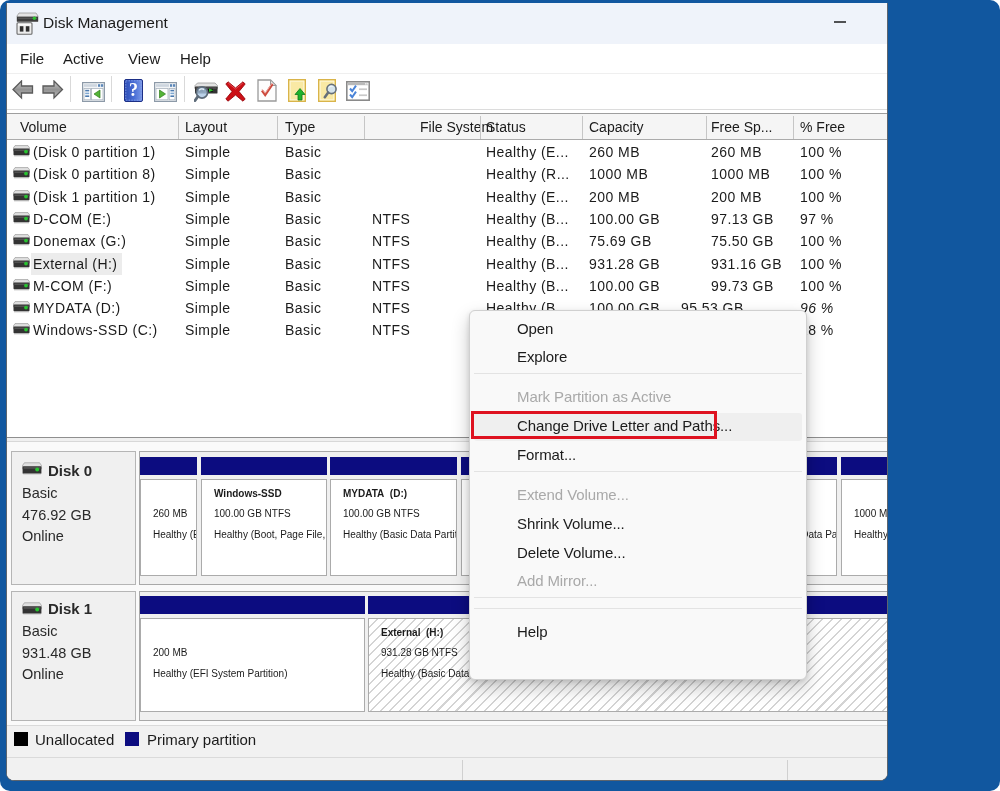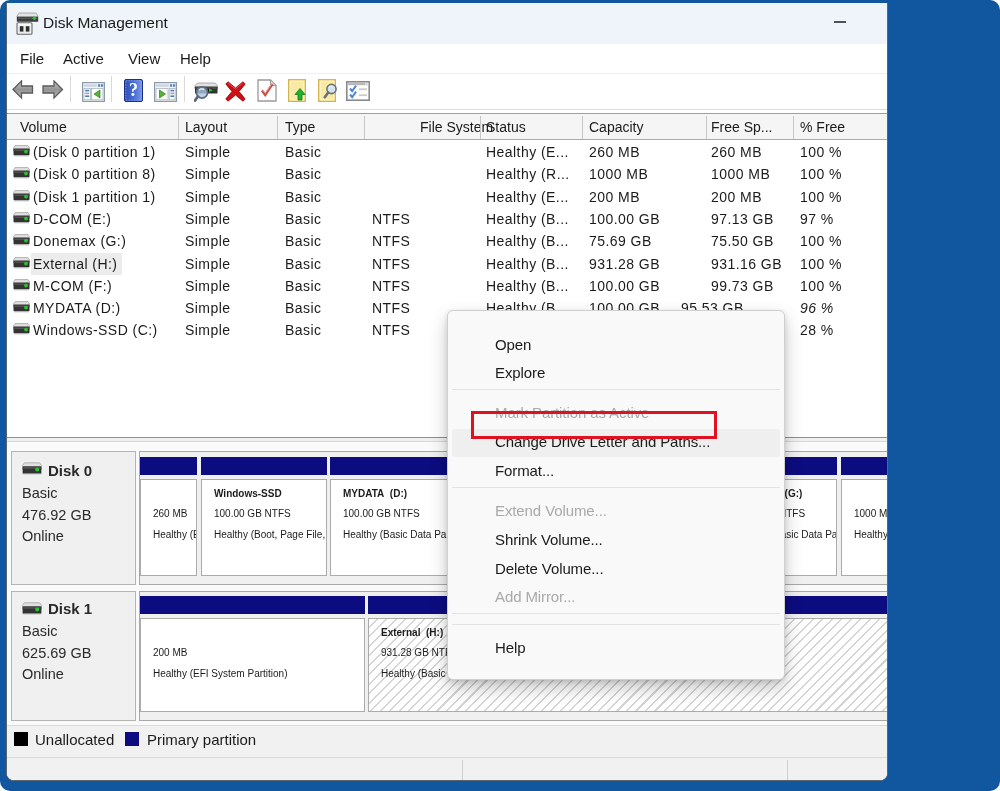--- a/index.html
+++ b/index.html
@@ -43,23 +43,23 @@
   .cell   { position:absolute; top:5px; bottom:8px; }
   #disk1 .cell { top:4px; }
   .cbar   { position:absolute; left:0; top:0; right:0; height:18px; background:#0c0c80; }
   .cbody  { position:absolute; left:0; top:22px; right:0; bottom:0; background:#fff; border:1px solid #ababab; overflow:hidden; }
   .cbody .tx { left:12px; font-size:10px; }
   .hatch  { background-image:repeating-linear-gradient(135deg,#fff 0px,#fff 5.2px,#d4d4d4 5.2px,#d4d4d4 6.7px); }
 
   .legend { position:absolute; left:0; top:722px; width:984px; height:32px; background:#f1f1f1; border-top:1px solid #dadada; }
   .status { position:absolute; left:0; top:754px; width:984px; height:24px; background:#f1f1f1; border-top:1px solid #dadada; }
 
-  .menu { position:absolute; left:447px; top:310px; width:338px; height:370px; background:#f9f9f9;
+  .menu { position:absolute; left:469px; top:310px; width:338px; height:370px; background:#f9f9f9;
           border:1px solid #d0d0d0; border-radius:6px; box-shadow:0 8px 18px rgba(0,0,0,0.22), 0 2px 5px rgba(0,0,0,0.12);
-          padding-top:20px; z-index:50; }
+          padding-top:4px; z-index:50; }
   .mi { position:relative; height:28.7px; font-size:15px; color:#1b1b1b; }
   .mi span { position:absolute; left:47px; top:4.5px; white-space:nowrap; letter-spacing:-0.1px; }
   .mi.dis { color:#a9a9a9; }
   .msep { height:1px; background:#e3e3e3; margin:1px 4px 9.6px 4px; }
   .mhl { position:absolute; left:4px; right:4px; top:0; bottom:0; background:#efefef; border-radius:3px; }
   .redbox { position:absolute; left:471px; top:411px; width:246px; height:28px; border:3.2px solid #de1220; z-index:60; }
 </style>
 </head>
 <body>
 <div id="root">
@@ -441,21 +441,21 @@
     <div class="dlabel" style="top:588px; height:130px;">
       <svg class="abs" style="left:10px; top:10px;" width="20" height="13" viewBox="0 0 20 13">
         <path d="M2.4 0.8 H17.6 L19.4 3.4 V7 H0.6 V3.4 Z" fill="#e0e0e0" stroke="#9a9a9a" stroke-width="0.7"></path>
         <rect x="0.6" y="4.2" width="18.8" height="7.6" rx="0.9" fill="#333"></rect>
         <rect x="1.6" y="5.3" width="16.8" height="1.3" fill="#5a5a5a"></rect>
         <rect x="1.2" y="11.6" width="17.6" height="1" fill="#c9c9c9"></rect>
         <circle cx="15.2" cy="7.6" r="2" fill="#27c32f"></circle>
       </svg>
       <div class="tx" style="left:36px; top:8px; font-weight:bold; font-size:15px;">Disk 1</div>
       <div class="tx" style="left:10px; top:31px;">Basic</div>
-      <div class="tx" style="left:10px; top:52.5px;">625.69 GB</div>
+      <div class="tx" style="left:10px; top:52.5px;">931.48 GB</div>
       <div class="tx" style="left:10px; top:74px;">Online</div>
     </div>
     <div class="darea" style="left:132px; top:588px; width:826px; height:130px;" id="disk1">
         <div class="cell" style="left:0px;width:225px;">
     <div class="cbar"></div>
     <div class="cbody">
       <div class="tx" style="top:7.5px; font-weight:bold;"></div>
       <div class="tx" style="top:28px;">200 MB</div>
       <div class="tx" style="top:48.5px;">Healthy (EFI System Partition)</div>
     </div>

